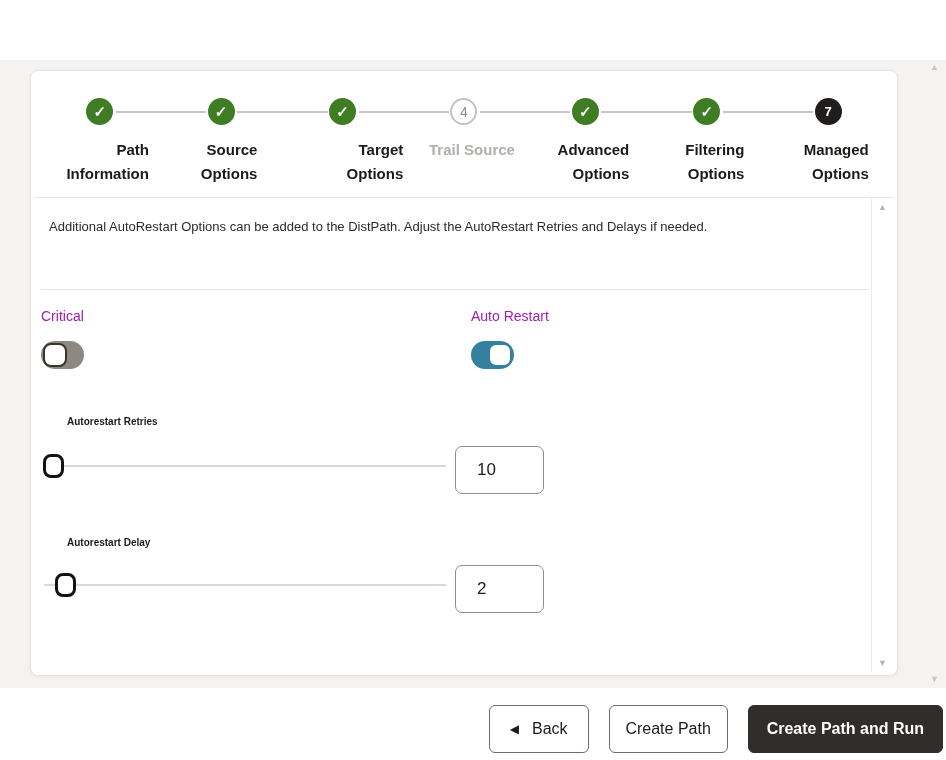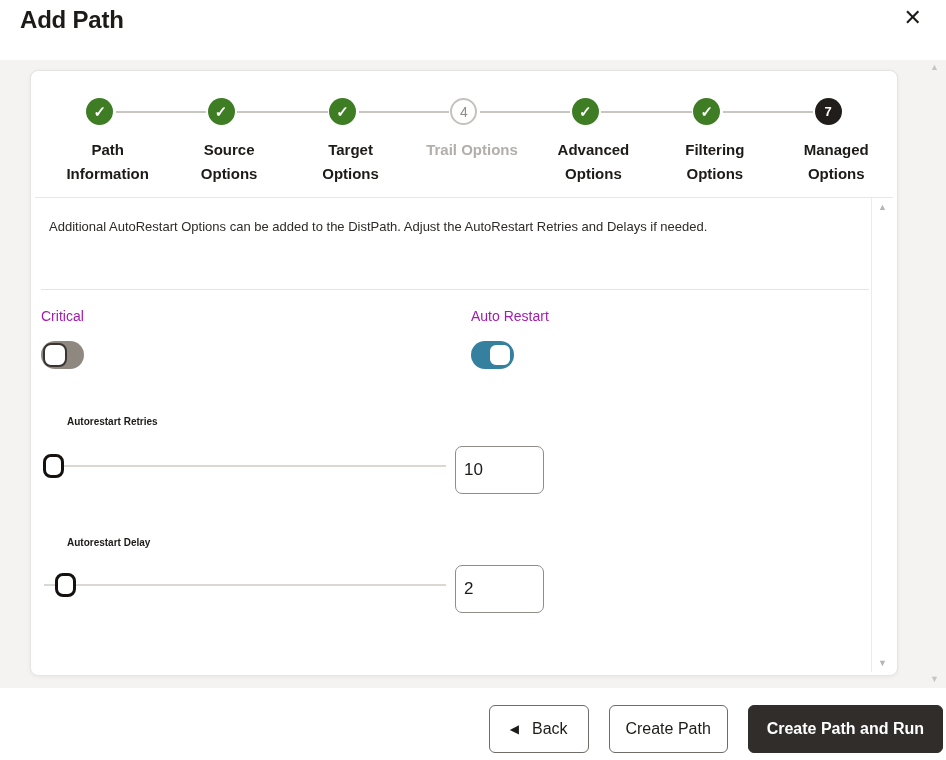--- a/index.html
+++ b/index.html
@@ -25,21 +25,21 @@
   .stepper { position:absolute; top:27px; left:8px; right:8px; display:flex; }
   .step { flex:1; display:flex; flex-direction:column; align-items:center; position:relative; }
   .step:not(:first-child)::before { content:""; position:absolute; top:13px; right:calc(50% + 15px);
           width:calc(100% - 31px); height:2px; background:#c9c5c1; }
   .step .circle { width:27px; height:27px; border-radius:50%; display:flex; align-items:center;
           justify-content:center; z-index:1; cursor:pointer; }
   .step.complete .circle { background:#3e7d23; color:#fff; font-size:15px; font-weight:bold; }
   .step.disabled .circle { background:#fff; border:2px solid #c5c1bd; color:#8f8b87; font-size:14px; }
   .step.current  .circle { background:#201d1a; color:#fff; font-size:13px; font-weight:bold; }
   .step .label { margin-top:13px; font-size:15px; font-weight:bold; color:#1d1b18;
-          text-align:center; line-height:1.6; white-space:pre-line;margin-left:16px; }
+          text-align:right; line-height:1.6; white-space:pre-line;margin-left:16px; }
   .step.disabled .label { color:#b2aeaa; }
 
   
   .content-pane { position:absolute; top:126px; left:4px; right:4px; bottom:3px; border-top:1px solid #e9e6e3; }
   .scroll-gutter { position:absolute; top:0; right:0; bottom:0; width:22px; border-left:1px solid #edebe8; }
   .inner-scroll-up { position:absolute; top:4px; left:50%; transform:translateX(-50%); font-size:9px; color:#b8b4b0; }
   .inner-scroll-down { position:absolute; bottom:4px; left:50%; transform:translateX(-50%); font-size:9px; color:#b8b4b0; }
 
   .desc { position:absolute; left:14px; top:20px; width:800px; font-size:13px; line-height:1.35;
           color:#2e2b28; }
@@ -56,43 +56,39 @@
   .toggle.off .knob { left:2px; border:2px solid #393430; }
   .toggle.on  .knob { right:2px; border:2px solid #35809f; }
 
   
   .slider { position:absolute; width:402px; height:26px; }
   .slider .track { position:absolute; left:0; right:0; top:12px; height:2px; background:#dbd8d4; cursor:pointer; }
   .slider .handle { position:absolute; top:1px; width:21px; height:24px; background:#fff;
           border:3px solid #14110f; border-radius:8px; cursor:grab; }
 
   .num-input { position:absolute; width:89px; height:48px; background:#fff; border:1px solid #908c88;
-          border-radius:7px; font-size:17px; color:#1d1b18; padding:0 8px; font-family:inherit; outline:none; }
+          border-radius:7px; font-size:17px; color:#1d1b18; padding:0 21px; font-family:inherit; outline:none; }
 
   
   .footer { position:absolute; bottom:0; left:0; right:0; height:72px; background:#fff;
           display:flex; align-items:center; justify-content:flex-end; gap:20px; padding:10px 3px 0 0; }
   .btn { height:48px; border-radius:6px; font-size:16px; font-family:inherit; display:flex;
           align-items:center; justify-content:center; cursor:pointer; }
   .btn.secondary { background:#fff; border:1px solid #6f6b66; color:#1d1b18; }
   .btn.primary { background:#312d2a; border:1px solid #312d2a; color:#fff; font-weight:bold; }
   .btn-back { min-width:100px; padding:0 18px; }
   .btn-create { min-width:119px; padding:0 13px; }
   .btn-create-run { min-width:181px; padding:16px 18px; }
   .back-icon { font-size:12px; margin-right:13px; color:#1d1b18; }
 </style>
 </head>
 <body>
 
 <div class="screen">
 
-  <div class="header">
-    <div class="title">Add Path</div>
-    <button class="close-btn">✕</button>
-  </div>
 
   <div class="modal-body">
     <span class="outer-scroll-up">▲</span>
     <span class="outer-scroll-down">▼</span>
 
     <div class="card">
 
       <div class="stepper">
         <div class="step complete">
           <div class="circle">✓</div>
@@ -103,21 +99,21 @@
           <div class="circle">✓</div>
           <div class="label">Source
 Options</div>
         </div>
         <div class="step complete">
           <div class="circle">✓</div>
           <div class="label">Target Options</div>
         </div>
         <div class="step disabled">
           <div class="circle">4</div>
-          <div class="label">Trail Options</div>
+          <div class="label">Trail Source</div>
         </div>
         <div class="step complete">
           <div class="circle">✓</div>
           <div class="label">Advanced
 Options</div>
         </div>
         <div class="step complete">
           <div class="circle">✓</div>
           <div class="label">Filtering
 Options</div>

